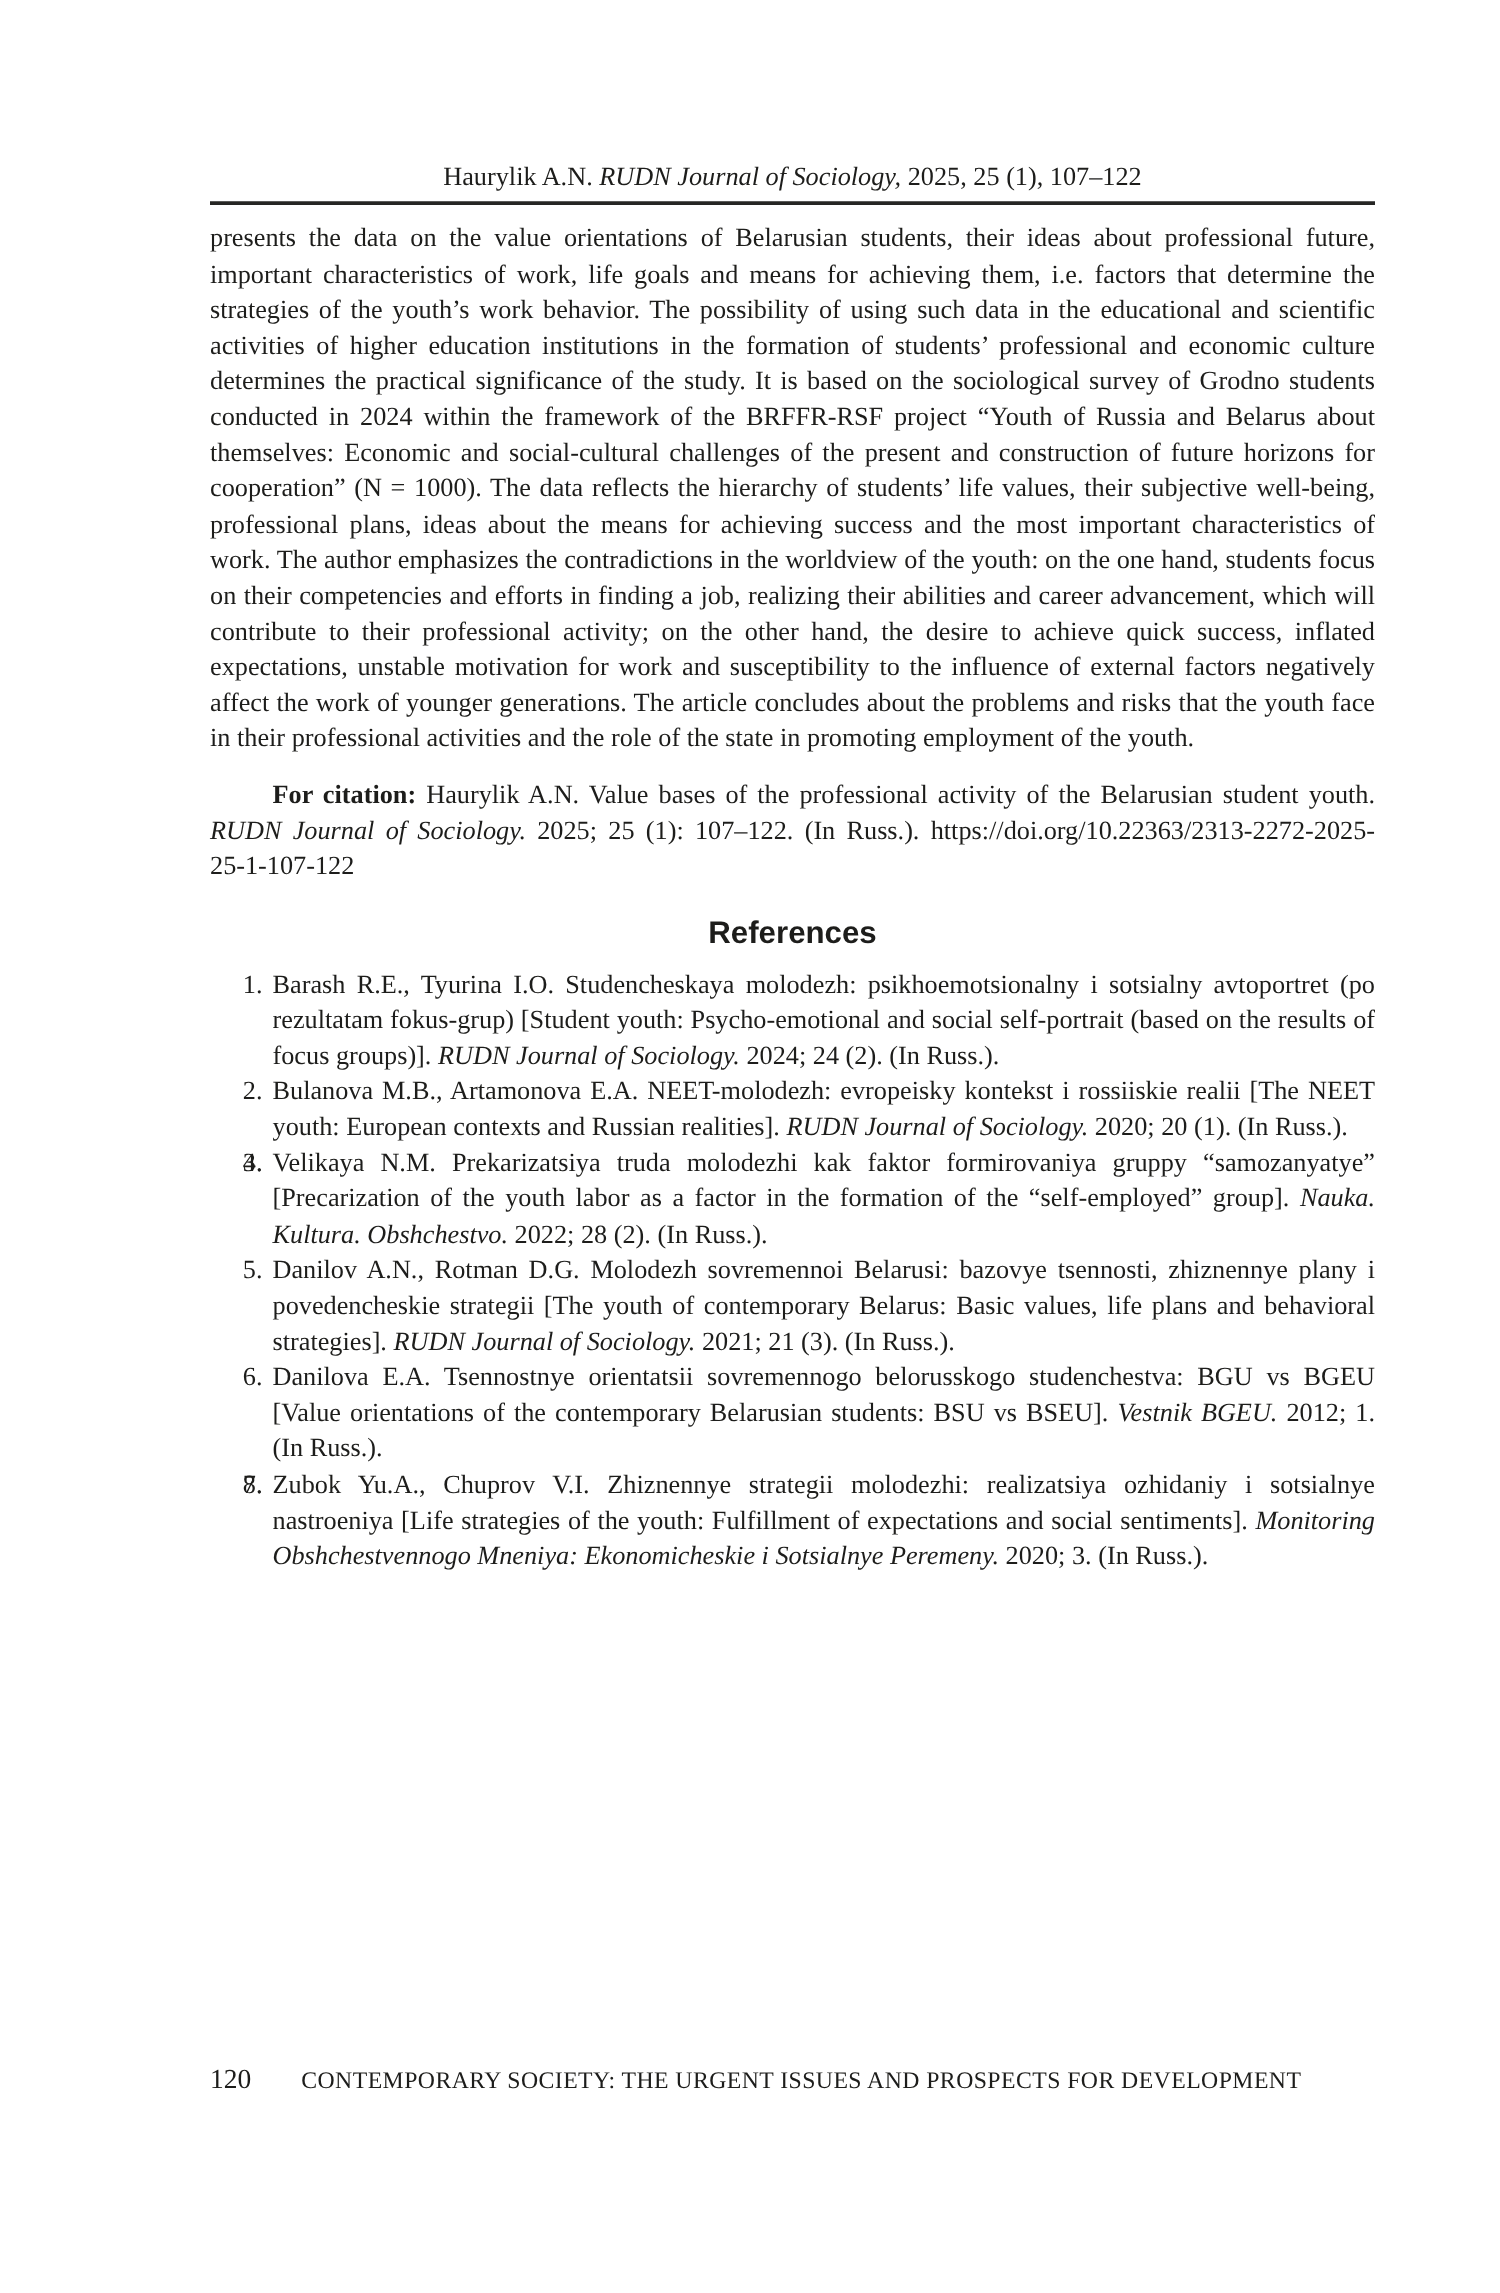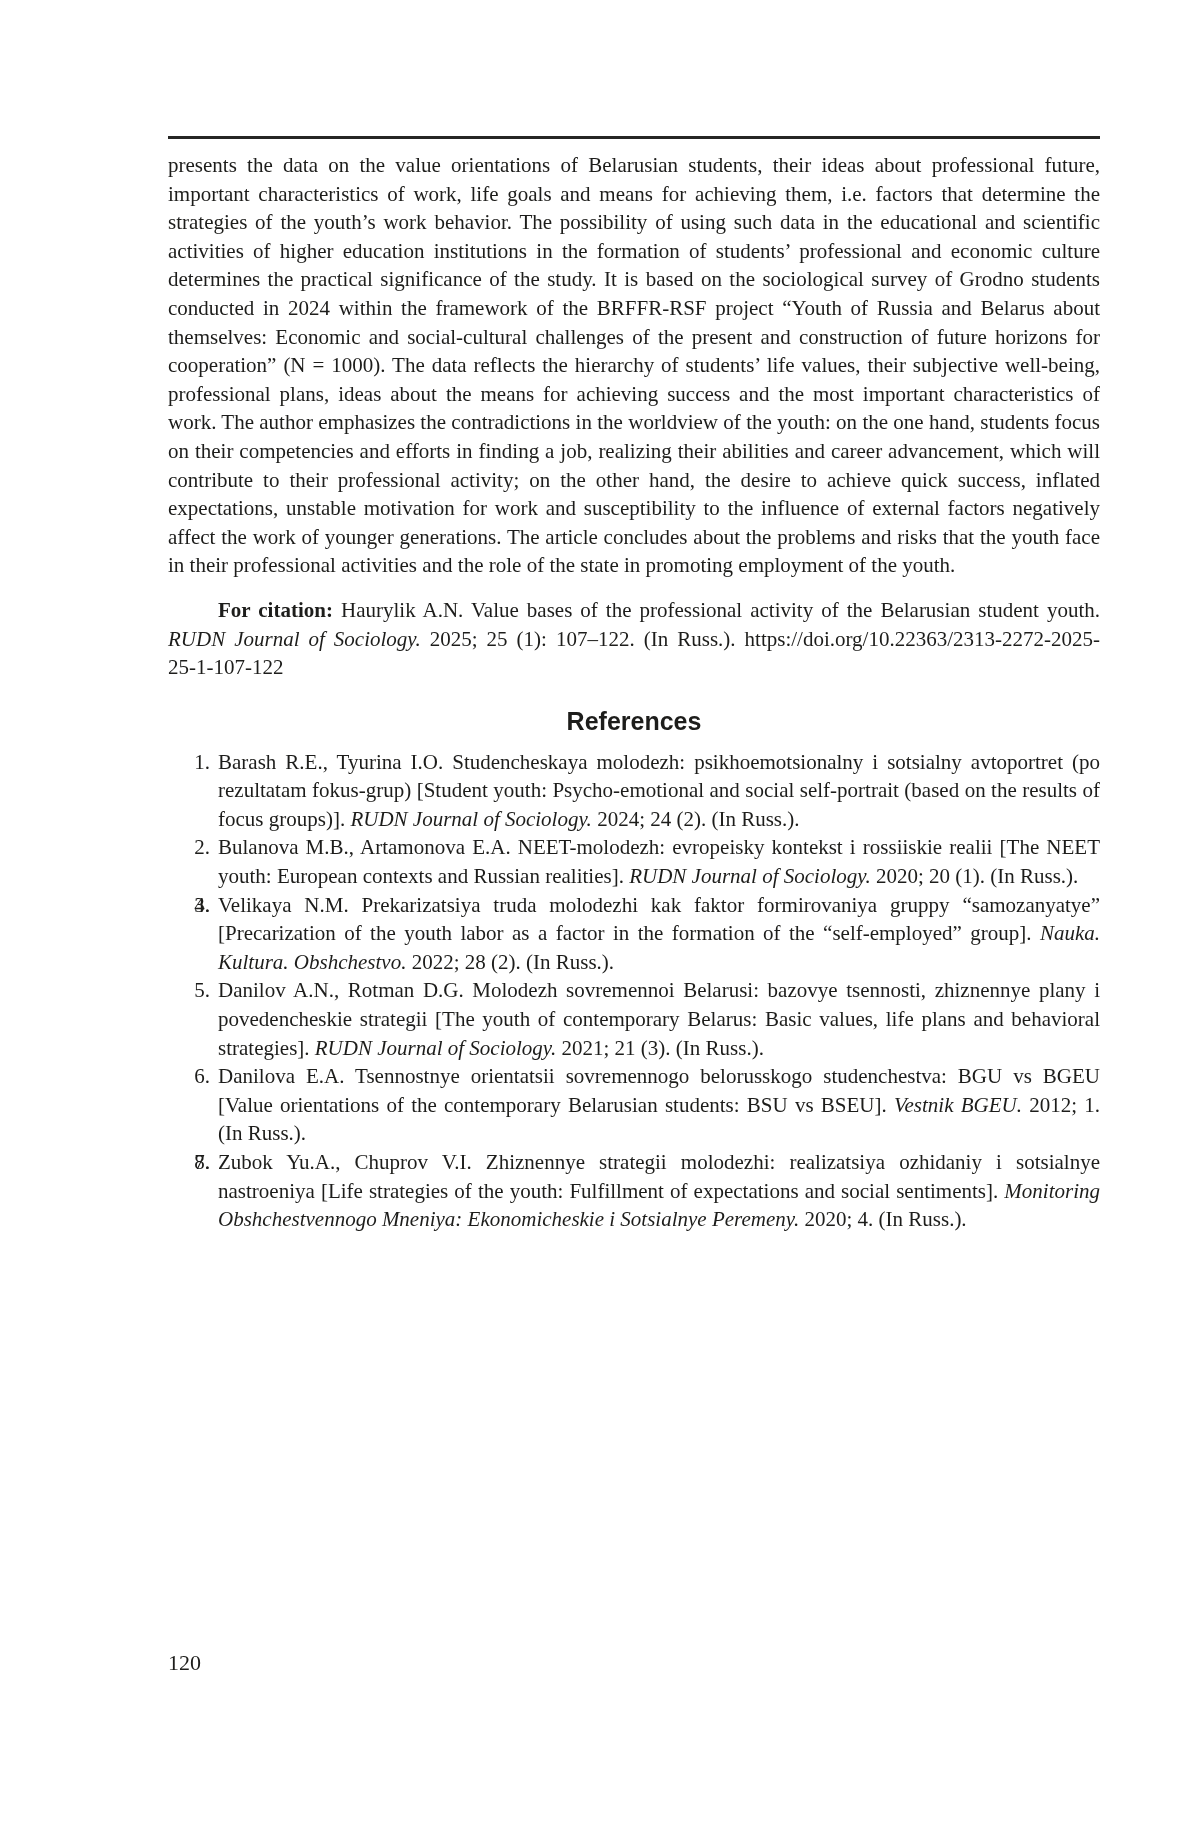--- a/index.html
+++ b/index.html
@@ -80,20 +80,21 @@
     font-size: 19px;
     letter-spacing: 0.35px;
     white-space: nowrap;
   }
 </style>
 </head>
 <body style="background: rgb(255, 255, 255);">
 
 <div class="content">
 
+  <div class="running-head"><span>Haurylik A.N. </span><i>RUDN Journal of Sociology,</i><span> 2025, 25 (1), 107–122</span></div>
 
   <hr class="head-rule">
 
   <p class="body-text abstract"><span>presents the data on the value orientations of Belarusian students, their ideas about professional future, important characteristics of work, life goals and means for achieving them, i.e. factors that determine the strategies of the youth’s work behavior. The possibility of using such data in the educational and scientific activities of higher education institutions in the formation of students’ professional and economic culture determines the practical significance of the study. It is based on the sociological survey of Grodno students conducted in 2024 within the framework of the BRFFR-RSF project “Youth of Russia and Belarus about themselves: Economic and social-cultural challenges of the present and construction of future horizons for cooperation” (N = 1000). The data reflects the hierarchy of students’ life values, their subjective well-being, professional plans, ideas about the means for achieving success and the most important characteristics of work. The author emphasizes the contradictions in the worldview of the youth: on the one hand, students focus on their competencies and efforts in finding a job, realizing their abilities and career advancement, which will contribute to their professional activity; on the other hand, the desire to achieve quick success, inflated expectations, unstable motivation for work and susceptibility to the influence of external factors negatively affect the work of younger generations. The article concludes about the problems and risks that the youth face in their professional activities and the role of the state in promoting employment of the youth.</span></p>
 
 
   <p class="body-text citation"><b>For citation:</b><span> Haurylik A.N. Value bases of the professional activity of the Belarusian student youth. </span><i>RUDN Journal of Sociology.</i><span> 2025; 25 (1): 107–122. (In Russ.). https://doi.org/10.22363/2313-2272-2025-25-1-107-122</span></p>
 
   <h2 class="ref-title">References</h2>
 
@@ -113,21 +114,22 @@
     <li class="ref-item">
       <span class="ref-num">5.</span><span><span>Danilov A.N., Rotman D.G. Molodezh sovremennoi Belarusi: bazovye tsennosti, zhiznennye plany i povedencheskie strategii [The youth of contemporary Belarus: Basic values, life plans and behavioral strategies]. </span><i>RUDN Journal of Sociology.</i><span> 2021; 21 (3). (In Russ.).</span></span>
     </li>
     <li class="ref-item">
       <span class="ref-num">6.</span><span><span>Danilova E.A. Tsennostnye orientatsii sovremennogo belorusskogo studenchestva: BGU vs BGEU [Value orientations of the contemporary Belarusian students: BSU vs BSEU]. </span><i>Vestnik BGEU.</i><span> 2012; 1. (In Russ.).</span></span>
     </li>
     <li class="ref-item">
       <span class="ref-num">7.</span>
     </li>
     <li class="ref-item">
-      <span class="ref-num">8.</span><span><span>Zubok Yu.A., Chuprov V.I. Zhiznennye strategii molodezhi: realizatsiya ozhidaniy i sotsialnye nastroeniya [Life strategies of the youth: Fulfillment of expectations and social sentiments]. </span><i>Monitoring Obshchestvennogo Mneniya: Ekonomicheskie i Sotsialnye Peremeny.</i><span> 2020; 4. (In Russ.).</span></span>
+      <span class="ref-num">8.</span><span><span>Zubok Yu.A., Chuprov V.I. Zhiznennye strategii molodezhi: realizatsiya ozhidaniy i sotsialnye nastroeniya [Life strategies of the youth: Fulfillment of expectations and social sentiments]. </span><i>Monitoring Obshchestvennogo Mneniya: Ekonomicheskie i Sotsialnye Peremeny.</i><span> 2020; 3. (In Russ.).</span></span>
     </li>
   </ol>
 
 </div>
 
 <div class="footer">
   <span class="page-num">120</span>
+  <span class="section-title">CONTEMPORARY SOCIETY: THE URGENT ISSUES AND PROSPECTS FOR DEVELOPMENT</span>
 </div>
 
 </body></html>

